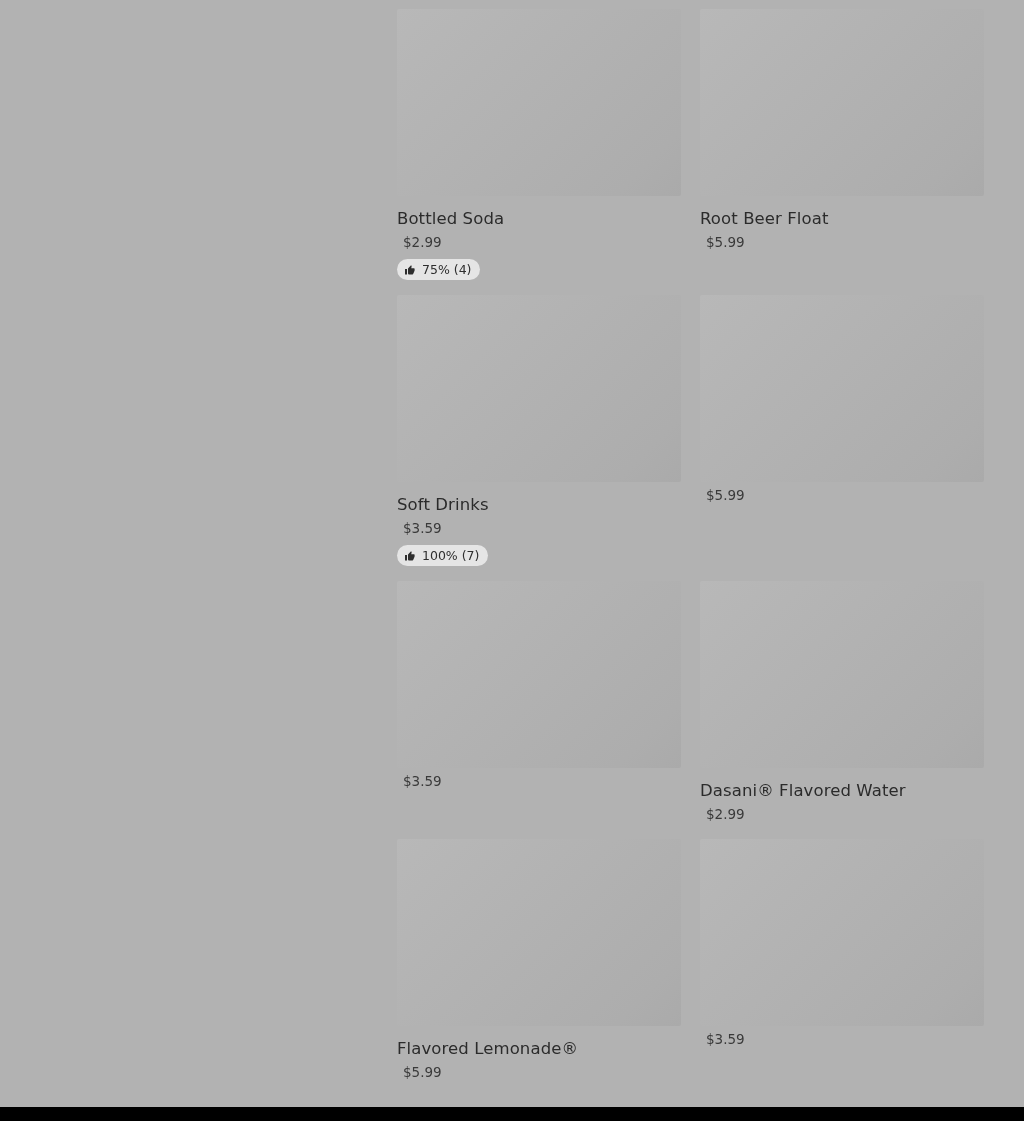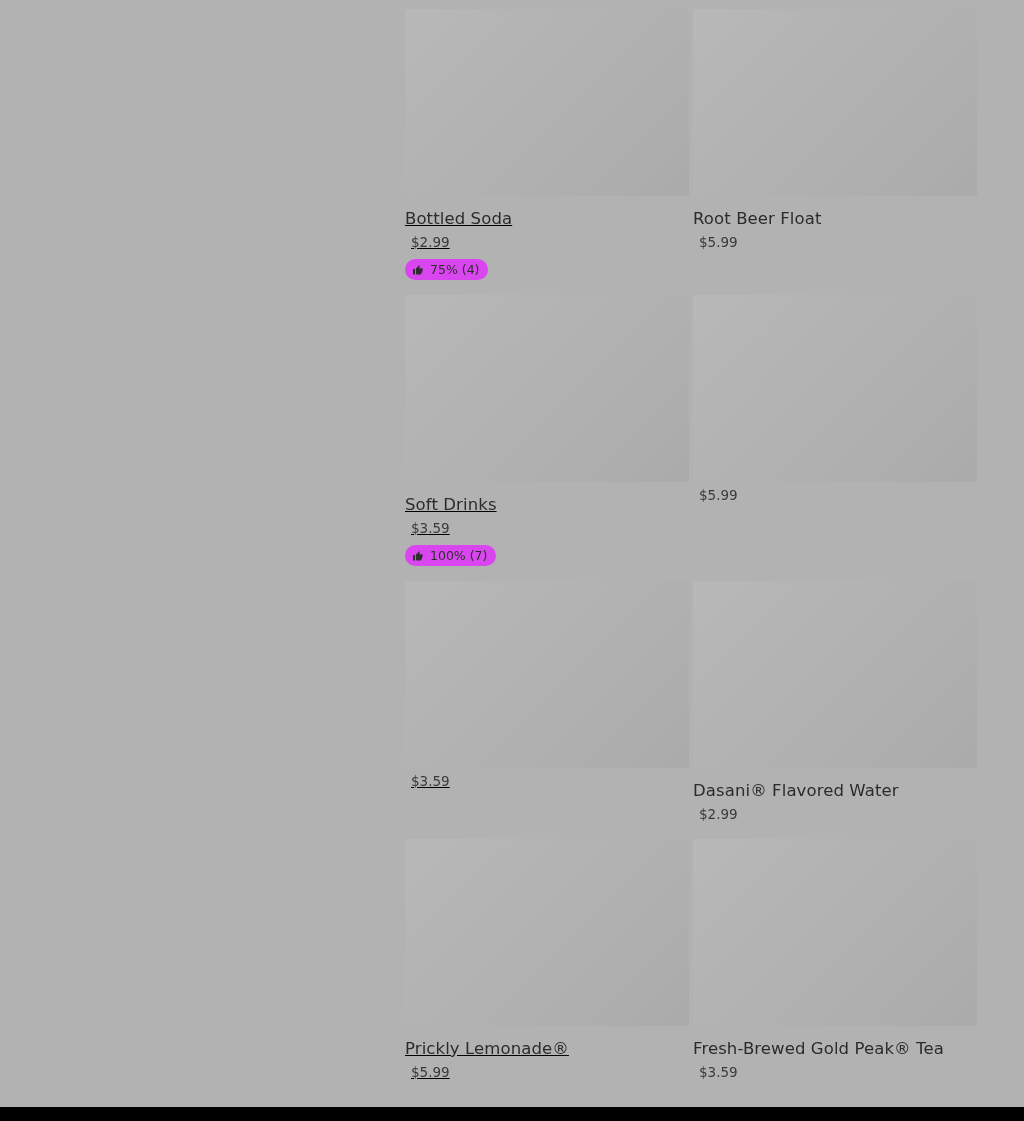--- a/index.html
+++ b/index.html
@@ -59,22 +59,22 @@
     position: absolute;
     left: 0;
     width: 592px;
   }
 
   .product-card {
     position: absolute;
     top: 0;
     width: 284px;
   }
-  .product-card.col-left  { left: 12px; text-decoration: underline; }
-  .product-card.col-right { left: 300px; }
+  .product-card.col-left  { left: 4px; }
+  .product-card.col-right { left: 307px; }
 
   .product-thumb {
     width: 284px;
     height: 187px;
     background:
       linear-gradient(135deg,
         #b8b8b8 0%,
         #b4b4b4 30%,
         #b0b0b0 62%,
         #adadad 86%,
@@ -98,21 +98,21 @@
     line-height: 17px;
     color: #3a3a3a;
     margin-left: 6px;
   }
 
   .rating-badge {
     display: inline-flex;
     align-items: center;
     margin-top: 8px;
     padding: 3px 9px 3px 7px;
-    background: #d946ef;
+    background: #e5e5e5;
     border-radius: 11px;
     font-size: 12.5px;
     line-height: 15px;
     color: #2e2e2e;
   }
   .rating-badge .thumb-icon {
     display: inline-block;
     width: 12px;
     height: 12px;
     margin-right: 6px;
@@ -179,26 +179,25 @@
       <div class="product-card col-right">
         <div class="product-thumb"></div>
         <div class="product-name">Dasani® Flavored Water</div>
         <div class="product-price">$2.99</div>
       </div>
     </div>
 
     <div class="grid-row" style="top:839px;">
       <div class="product-card col-left">
         <div class="product-thumb"></div>
-        <div class="product-name">Prickly Lemonade®</div>
+        <div class="product-name">Flavored Lemonade®</div>
         <div class="product-price">$5.99</div>
       </div>
       <div class="product-card col-right">
         <div class="product-thumb"></div>
-        <div class="product-name">Fresh-Brewed Gold Peak® Tea</div>
         <div class="product-price">$3.59</div>
       </div>
     </div>
 
   </div>
 </div>
 
 <div id="bottom-bar"></div>
 
 </body></html>

